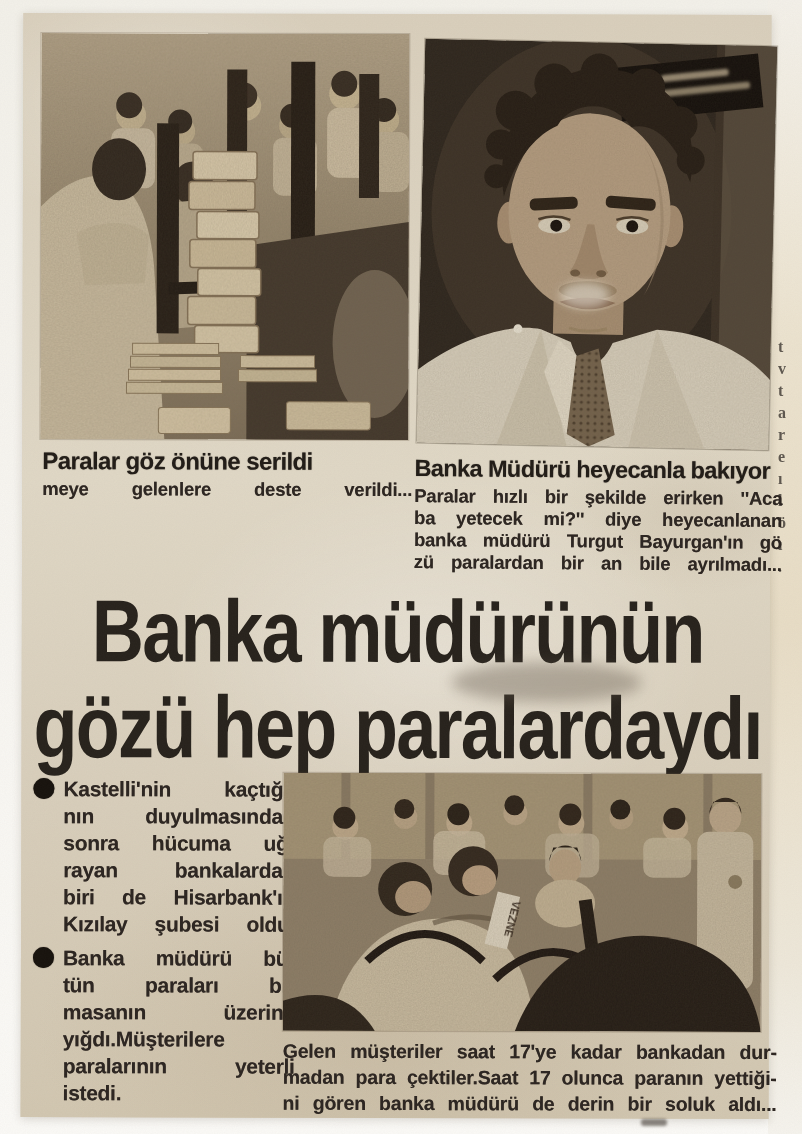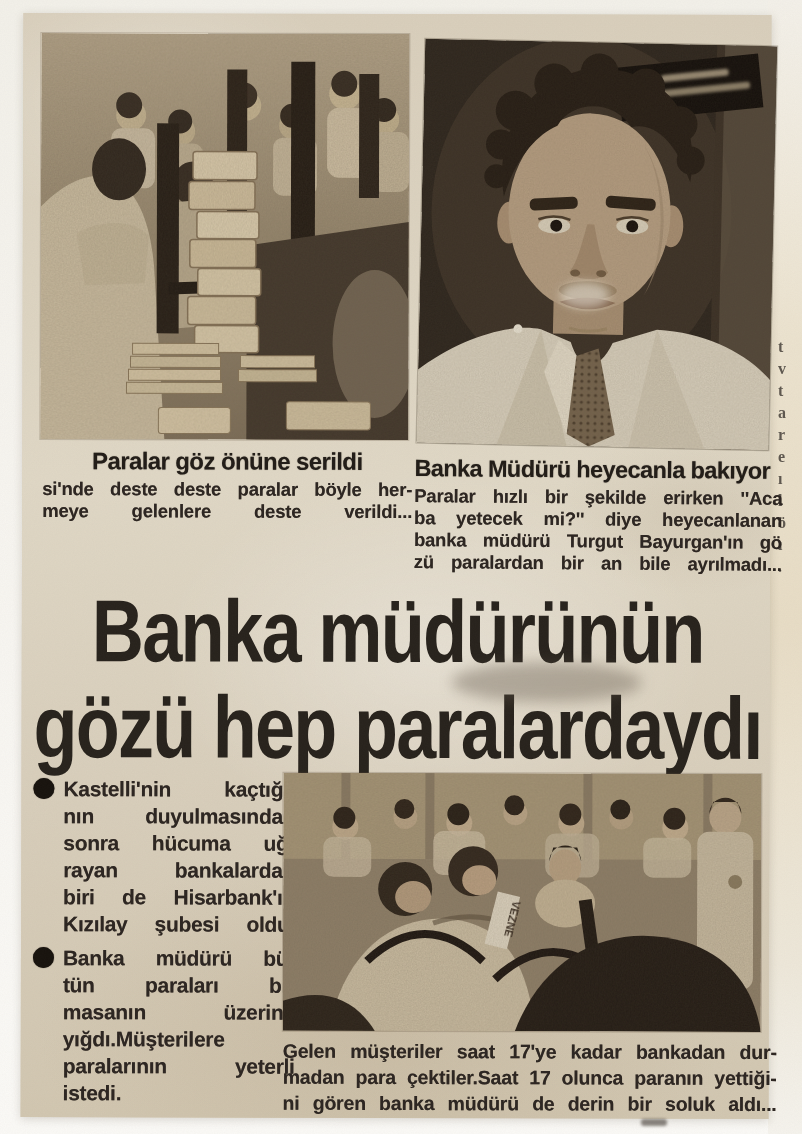--- a/index.html
+++ b/index.html
@@ -34,21 +34,21 @@
   .photo svg{display:block;}
   .photo-left{left:18px;top:20px;width:368px;height:406px;box-shadow:0 0 0 1px rgba(90,75,55,.25);}
   .photo-right{left:398px;top:28px;width:352px;height:404px;transform:rotate(1.1deg);box-shadow:0 0 0 1px rgba(70,58,42,.3);}
   .photo-bottom{left:262px;top:759px;width:478px;height:258px;box-shadow:0 0 0 1px rgba(90,75,55,.25);}
 
   .caption{position:absolute;color:#2c2622;}
   .caption-left{left:20px;top:434px;width:370px;}
   .caption-right{left:392px;top:442px;width:368px;transform:rotate(.3deg);}
   .cap-title{
     font-size:24px;font-weight:bold;letter-spacing:-.6px;color:#211c17;
-    text-align:center;white-space:nowrap;text-shadow:0 0 1px rgba(35,28,20,.55);
+    white-space:nowrap;text-shadow:0 0 1px rgba(35,28,20,.55);
   }
   .caption-right .cap-title{font-size:23.5px;text-align:left;}
   .cap-body{margin-top:3px;}
   .jline{
     display:block;font-weight:bold;color:#2c2521;
     text-align:justify;text-align-last:justify;
     text-shadow:0 0 .5px rgba(40,32,24,.5);
   }
   .cap-line{font-size:18.5px;line-height:22px;letter-spacing:-.2px;}
 
@@ -239,21 +239,20 @@
         <path d="M150,286 Q168,292 188,286" stroke="#97805f" stroke-width="3" fill="none" opacity=".7"></path>
         <circle cx="99" cy="288" r="4.5" fill="#e9e2d2"></circle>
       </g>
       <rect width="352" height="404" filter="url(#noiseR)" opacity=".5"></rect>
     </svg>
   </div>
 
   <div class="caption caption-left">
     <div class="cap-title">Paralar göz önüne serildi</div>
     <div class="cap-body">
-        <div class="jline cap-line">si'nde deste deste paralar böyle her-</div>
         <div class="jline cap-line">meye gelenlere deste verildi...</div>
       </div>
   </div>
 
   <div class="caption caption-right">
     <div class="cap-title">Banka Müdürü heyecanla bakıyor</div>
     <div class="cap-body">
         <div class="jline cap-line">Paralar hızlı bir şekilde erirken ''Aca</div>
         <div class="jline cap-line">ba yetecek mi?'' diye heyecanlanan</div>
         <div class="jline cap-line">banka müdürü Turgut Bayurgan'ın gö</div>

